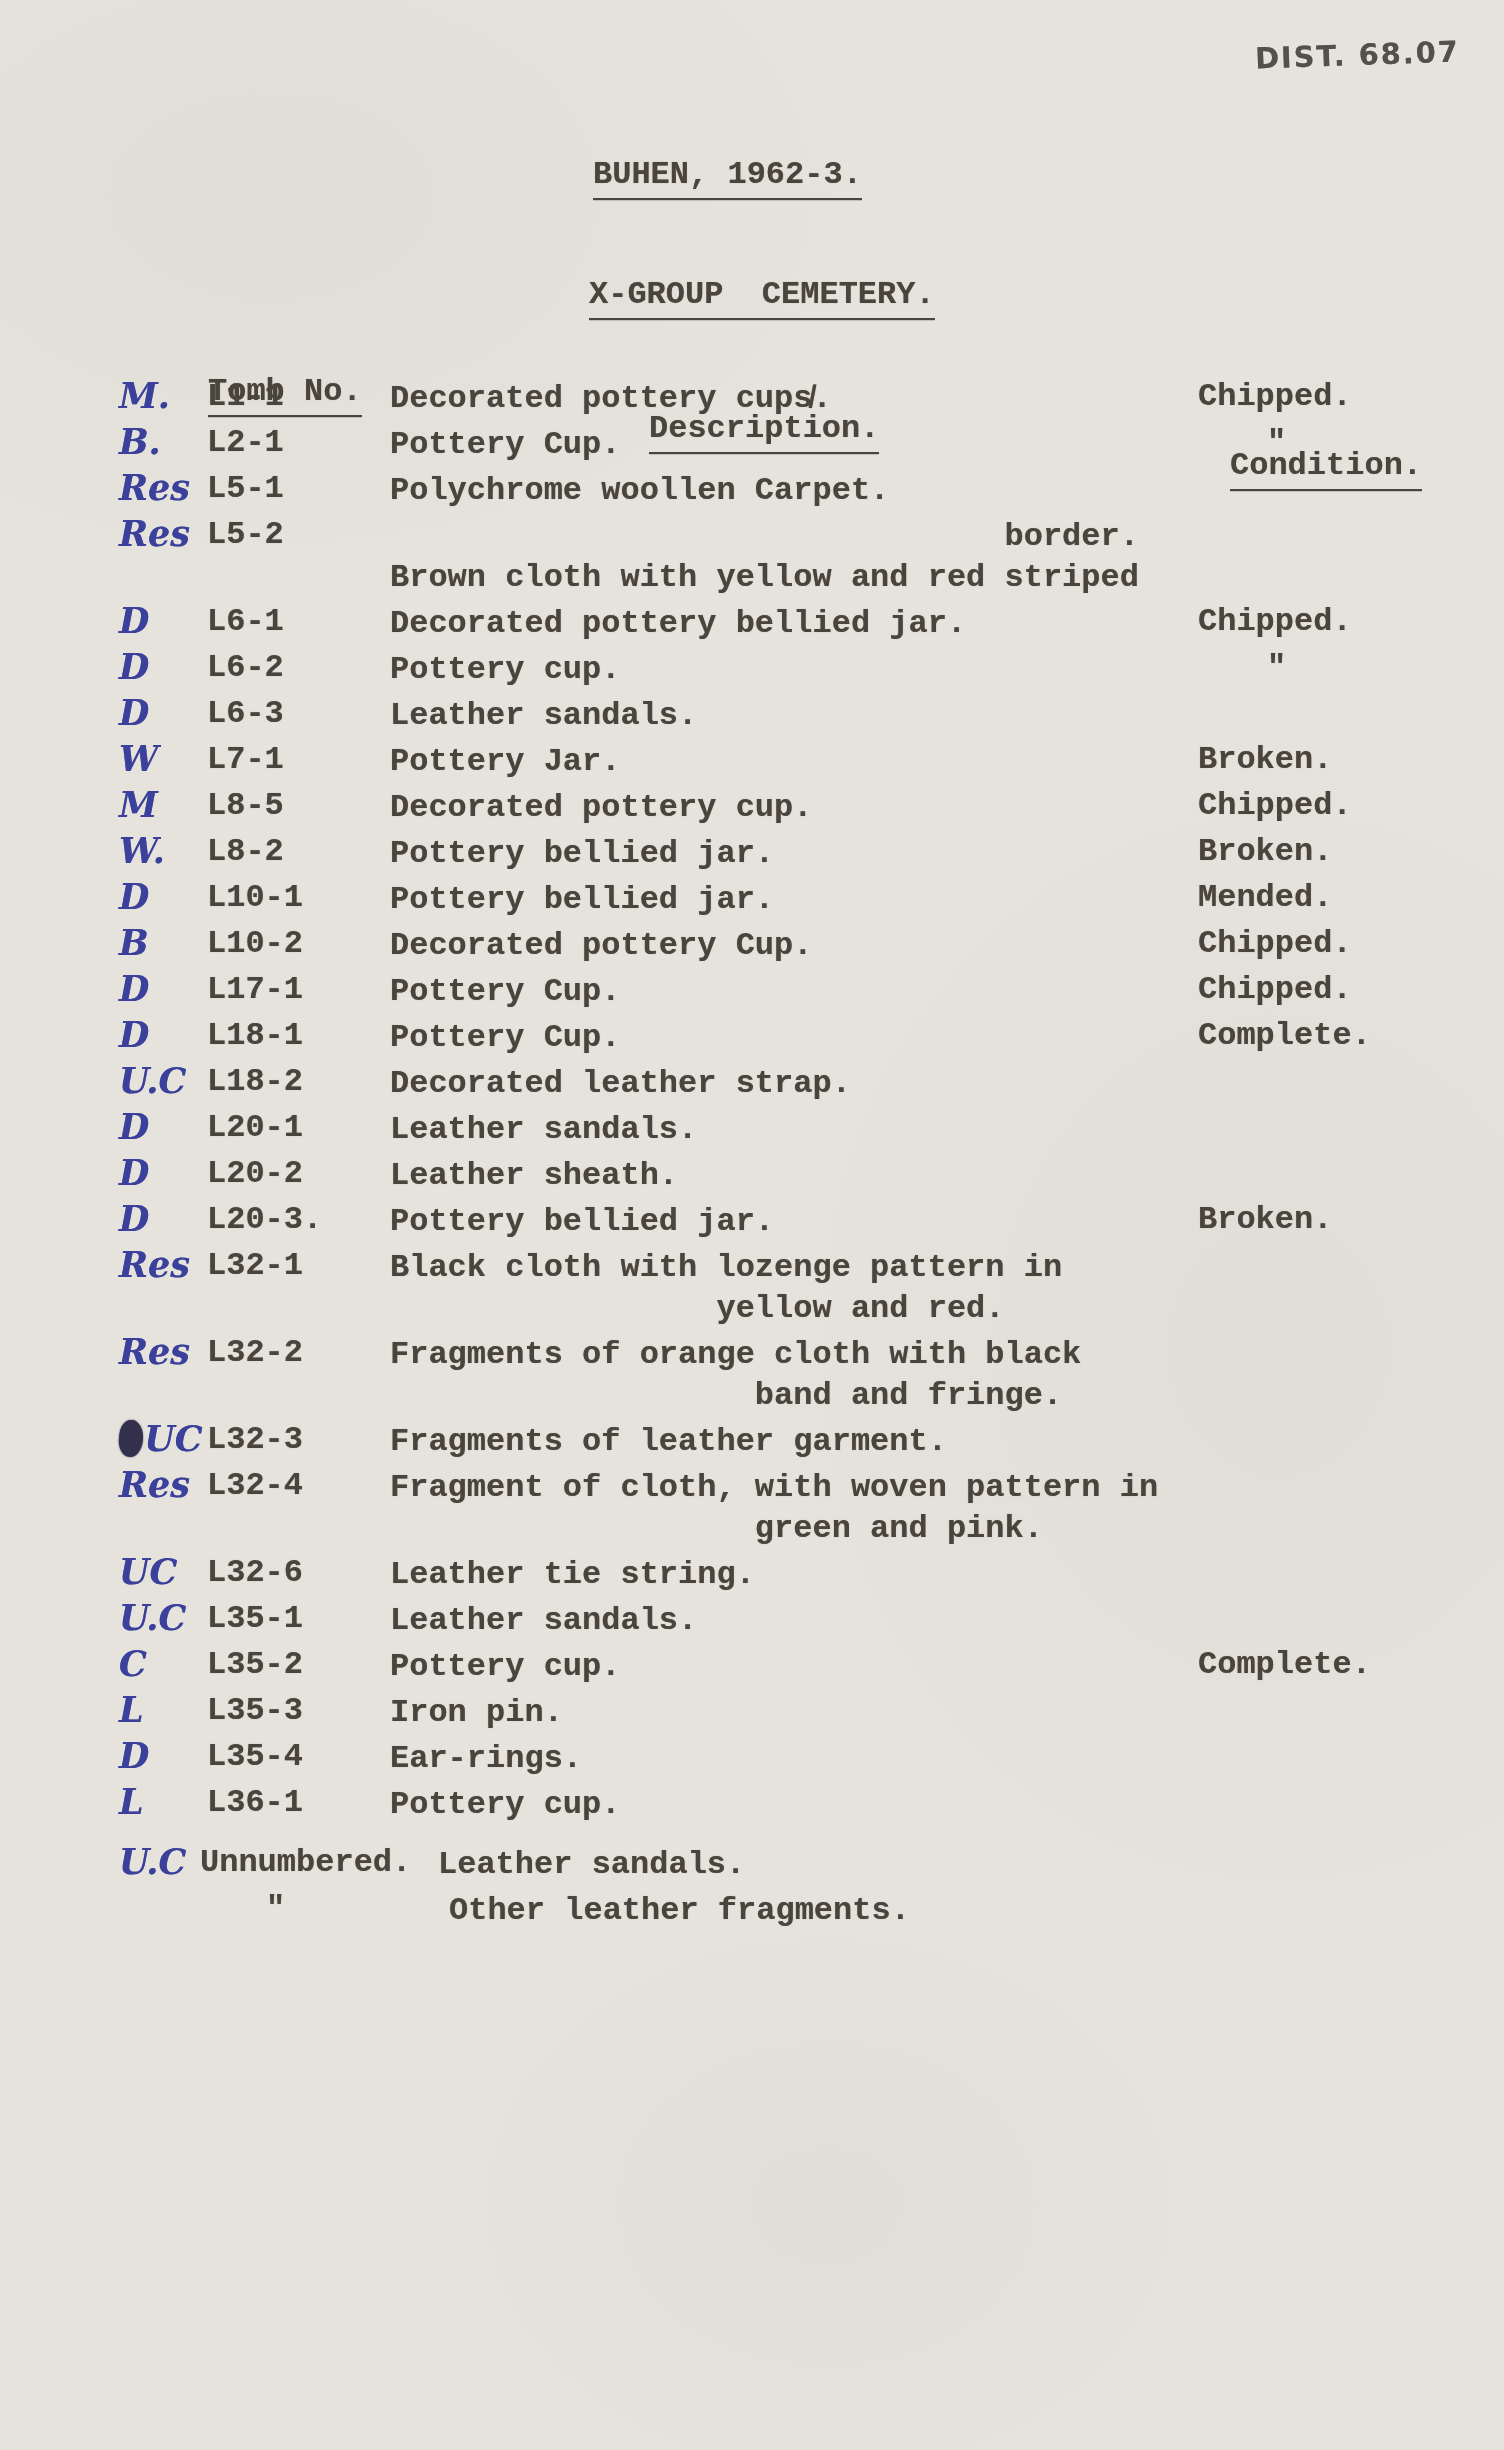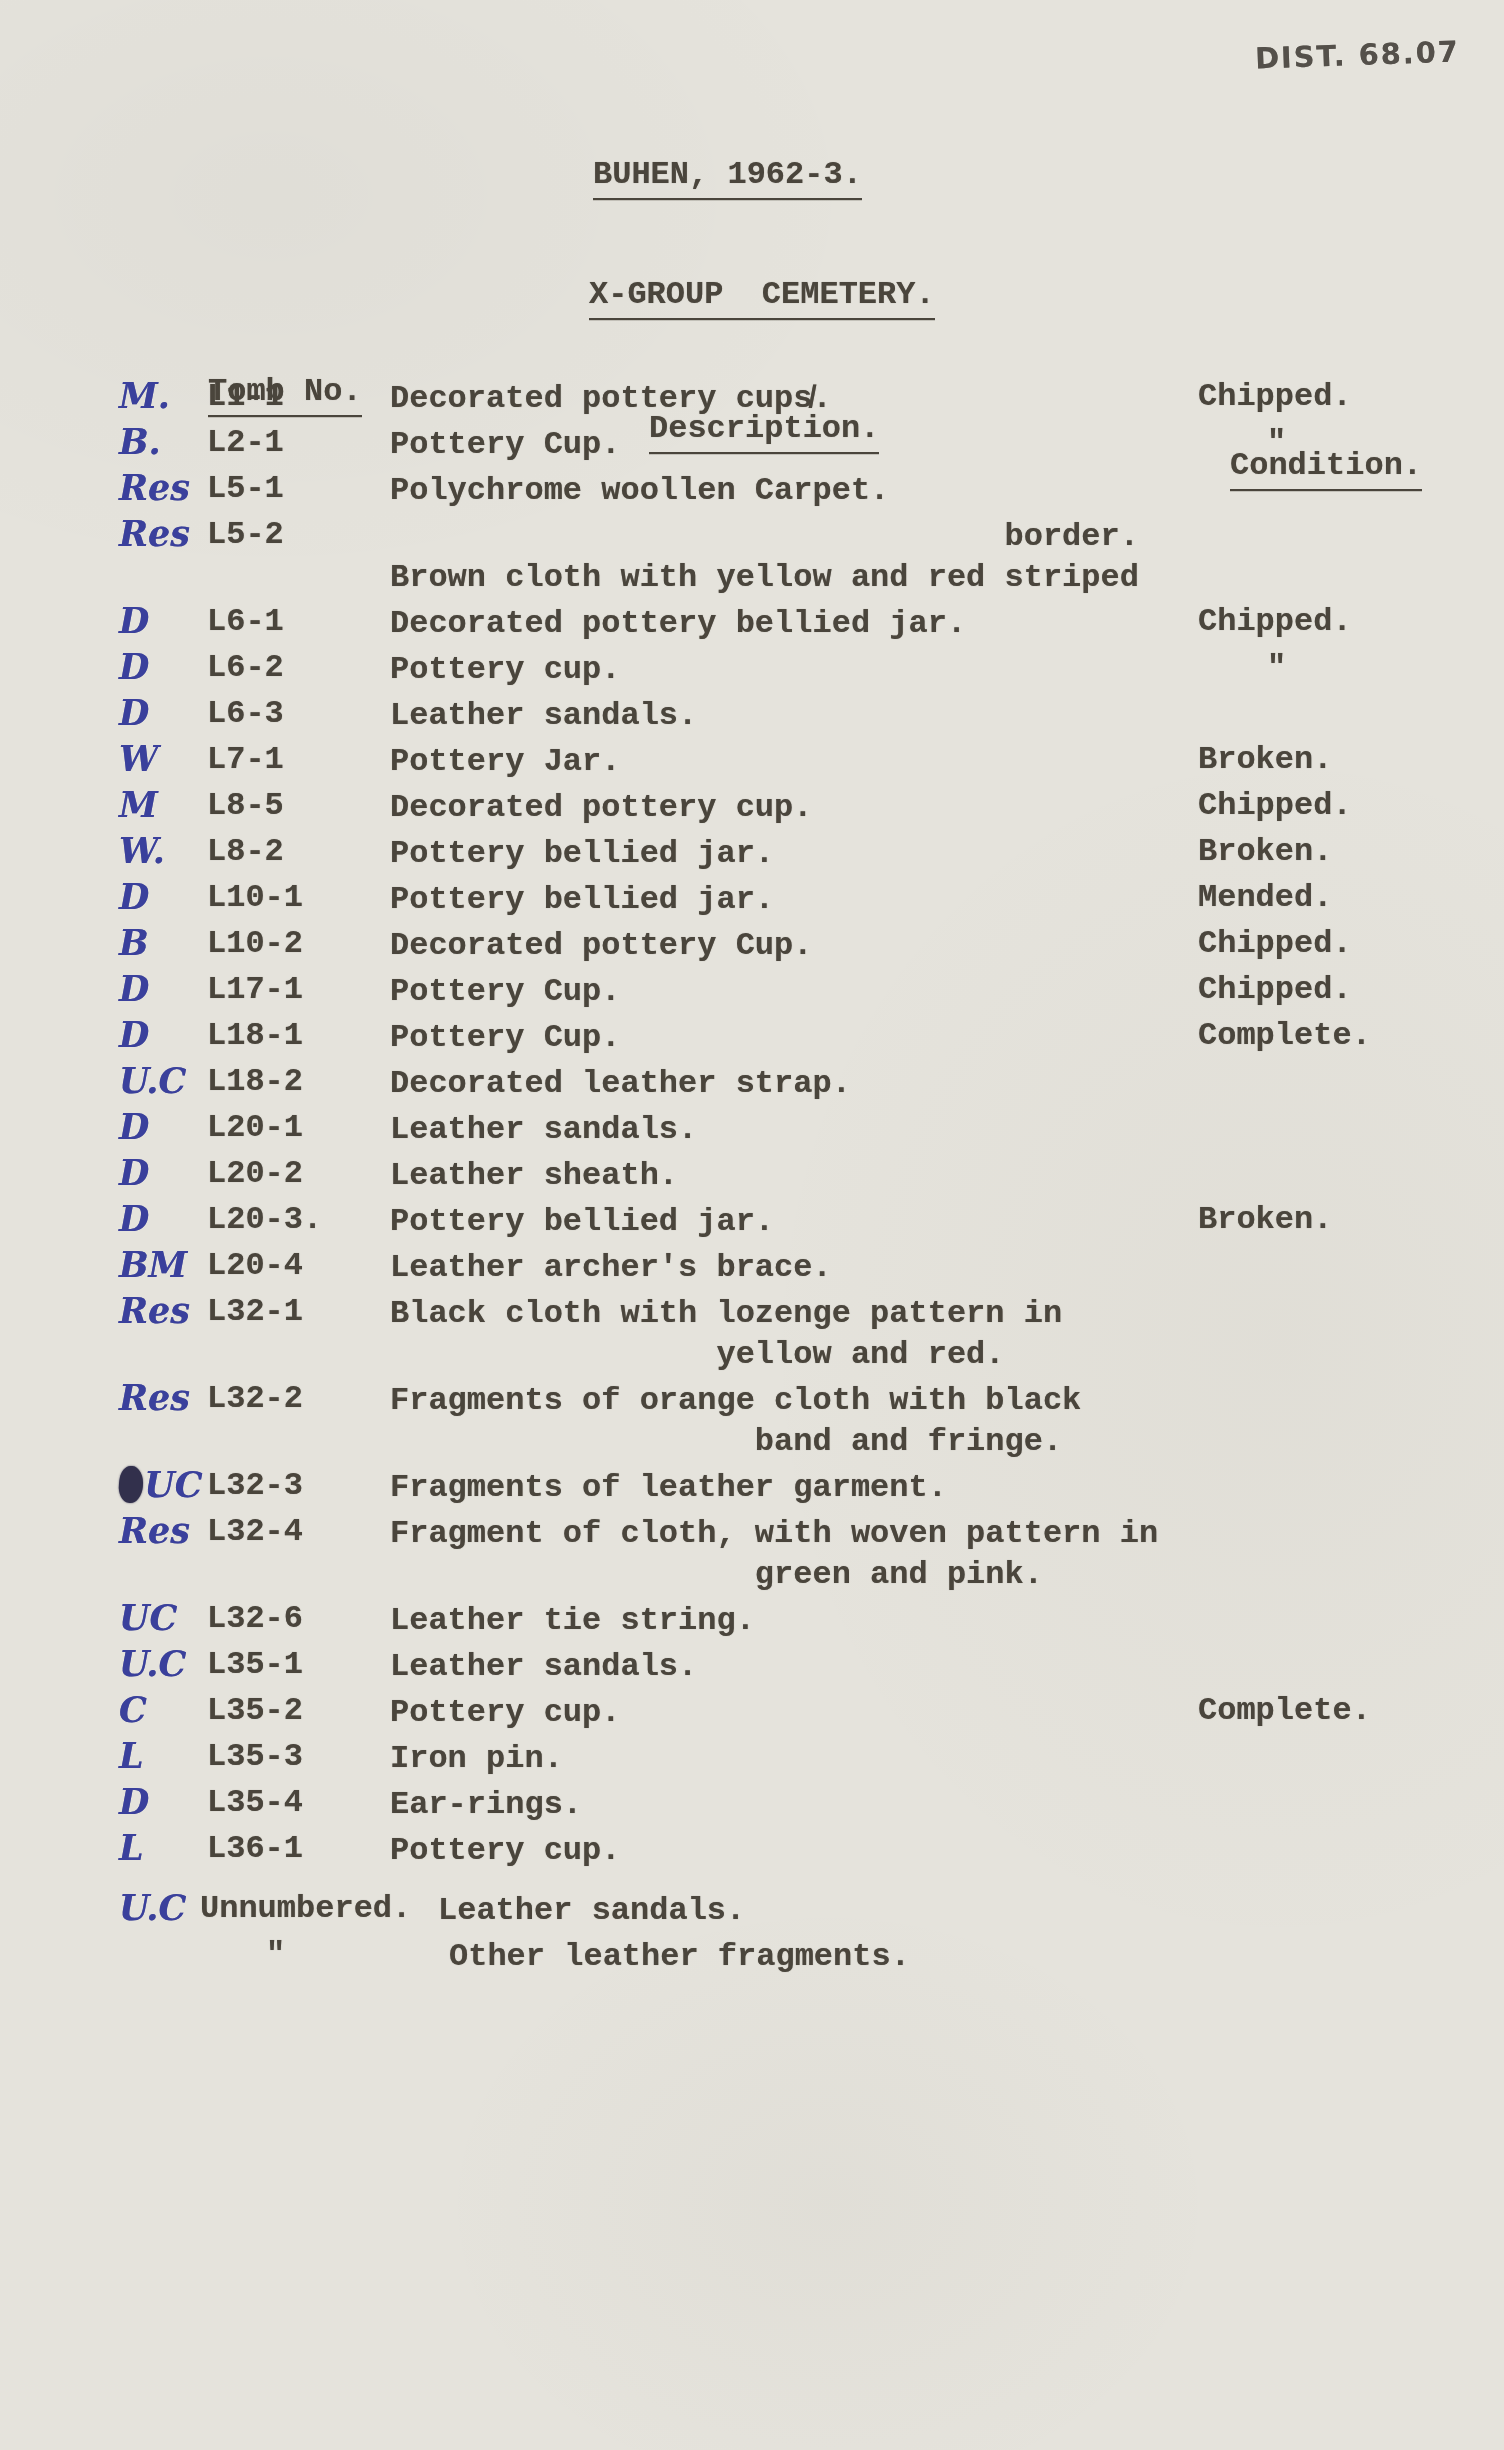--- a/index.html
+++ b/index.html
@@ -196,26 +196,20 @@
       <span class="tomb typed">L20-2</span>
       <span class="desc typed"><div class="line">Leather sheath.</div></span>
       <span class="cond typed"></span>
     </div>
       <div class="row" style="height: 41px;">
       <span class="ann">D</span>
       <span class="tomb typed">L20-3.</span>
       <span class="desc typed"><div class="line">Pottery bellied jar.</div></span>
       <span class="cond typed">Broken.</span>
     </div>
-      <div class="row" style="height: 41px;">
-      <span class="ann">BM</span>
-      <span class="tomb typed">L20-4</span>
-      <span class="desc typed"><div class="line">Leather archer's brace.</div></span>
-      <span class="cond typed"></span>
-    </div>
       <div class="row" style="height: 82px;">
       <span class="ann">Res</span>
       <span class="tomb typed">L32-1</span>
       <span class="desc typed"><div class="line">Black cloth with lozenge pattern in</div><div class="line">                 yellow and red.</div></span>
       <span class="cond typed"></span>
     </div>
       <div class="row" style="height: 82px;">
       <span class="ann">Res</span>
       <span class="tomb typed">L32-2</span>
       <span class="desc typed"><div class="line">Fragments of orange cloth with black</div><div class="line">                   band and fringe.</div></span>

